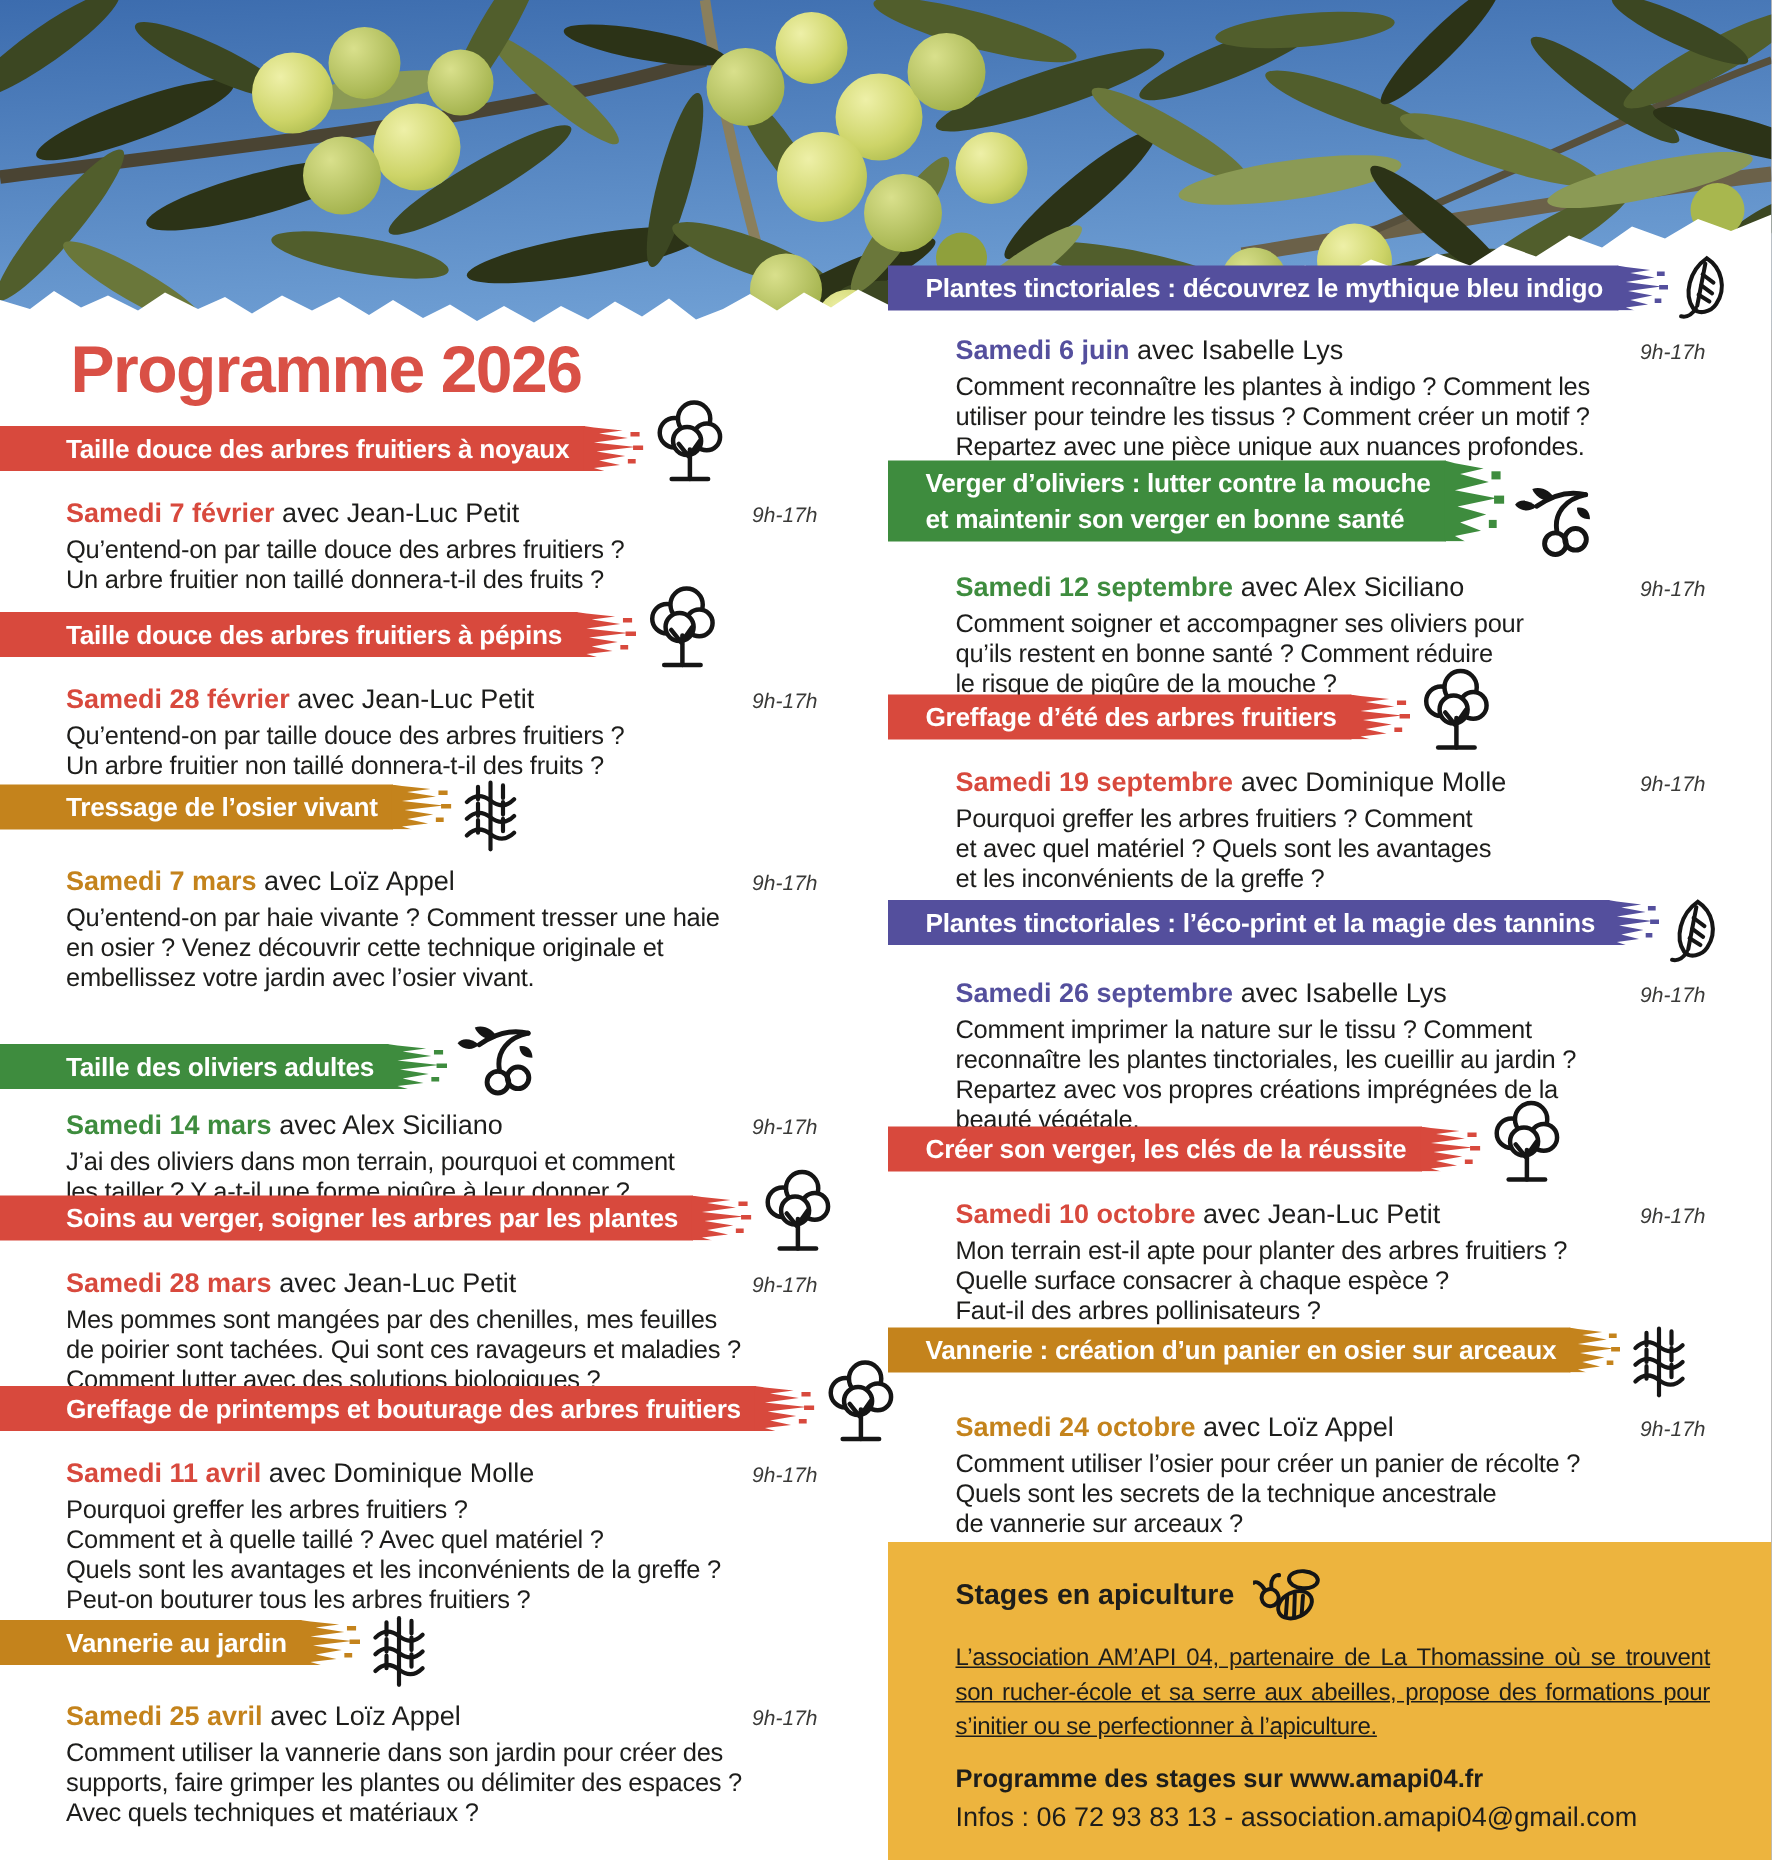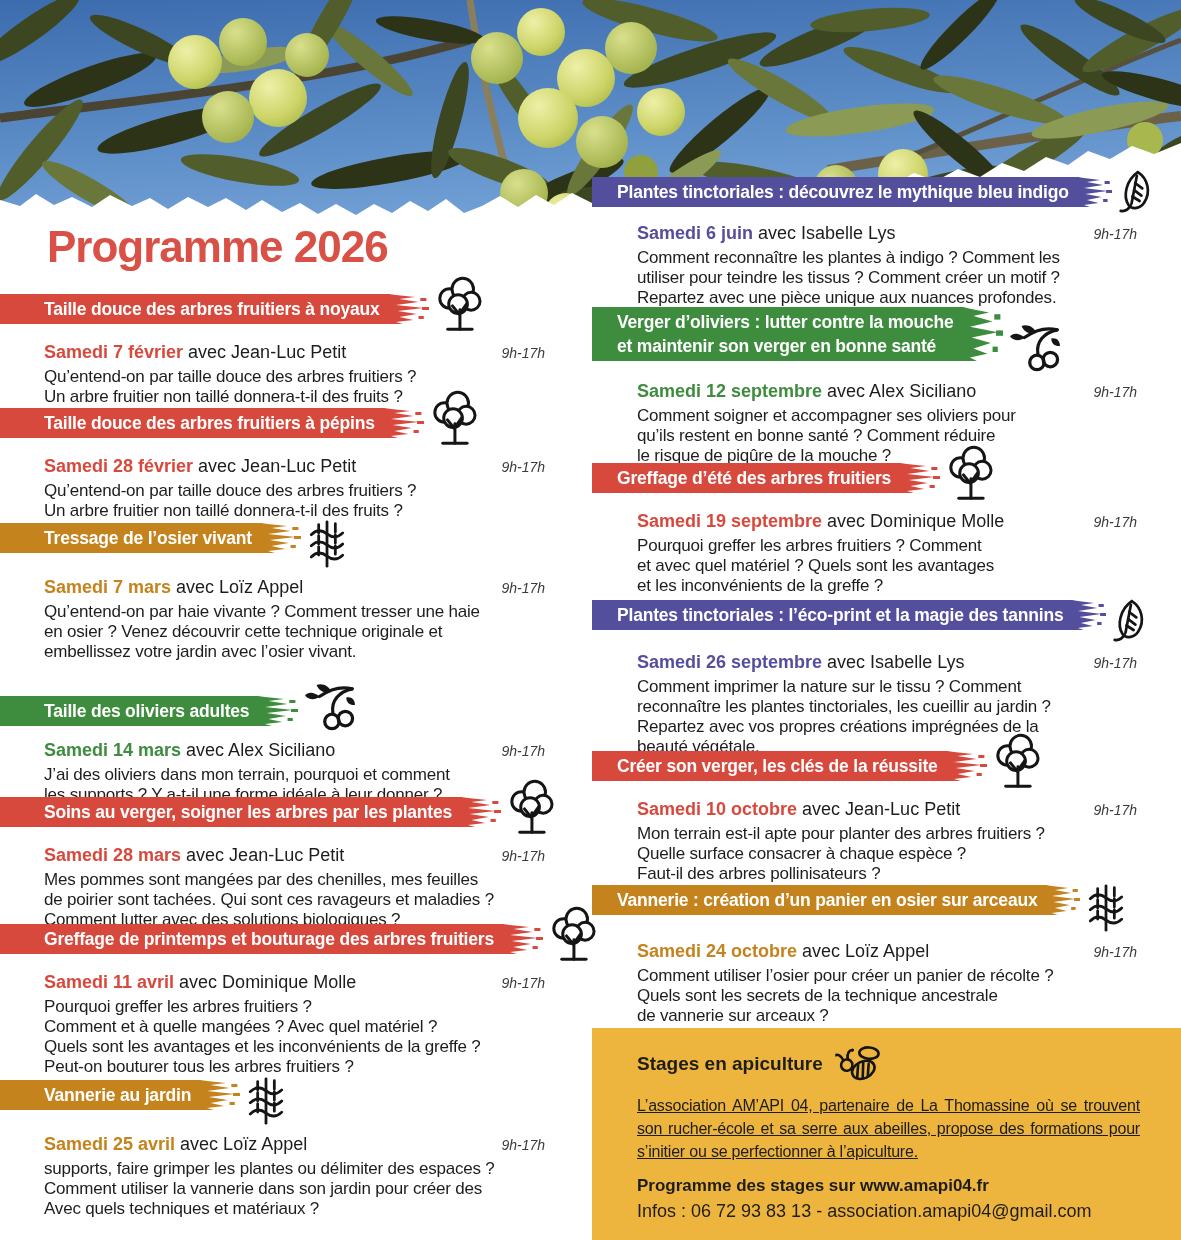--- a/index.html
+++ b/index.html
@@ -189,21 +189,21 @@
       <circle cx="641" cy="172" r="17" fill="#8fa03c"></circle>
         <circle cx="836" cy="187" r="22" fill="url(#ol2)"></circle>
       <circle cx="903" cy="174" r="25" fill="url(#ol1)"></circle>
         <circle cx="1145" cy="140" r="18" fill="#a8b74e"></circle>
     </g>
     <path fill="#ffffff" d="M0,220 L0,200 L20,206 L36,194 L54,205 L72,197 L92,207 L110,195 L132,206 L150,198 L168,209 L188,197 L208,207 L226,198 L246,210 L262,200 L282,212 L300,203 L318,214 L336,204 L356,215 L374,204 L392,213 L410,201 L428,211 L446,199 L464,213 L482,206 L500,196 L518,207 L536,195 L554,205 L572,193 L592,203 L610,191 L632,201 L650,189 L672,199 L694,187 L716,197 L738,185 L760,195 L782,183 L804,191 L826,179 L848,189 L870,177 L892,185 L914,173 L936,181 L958,169 L980,177 L1002,163 L1024,171 L1046,157 L1068,165 L1088,151 L1110,159 L1132,146 L1154,154 L1181,143 L1181,220 Z"></path>
   </svg>
 
   <div class="page-title">Programme 2026</div>
 
-  <div class="entry col-l" style="--ac:#d8493d;top:294px">
+  <div class="entry col-l" style="--ac:#d8493d;top:284px">
     <div class="banner-row">
       <div class="banner">
           <div>Taille douce des arbres fruitiers à noyaux</div>
         </div>
       <svg class="brush" width="40" height="30" preserveAspectRatio="none">
           <use href="#brush"></use>
         </svg>
       <svg class="icon" style="margin-top:-18px" width="48" height="58" viewBox="0 0 50 62">
           <use href="#tree"></use>
         </svg>
@@ -274,21 +274,21 @@
       <svg class="icon" style="margin-top:-12px" width="52" height="48" viewBox="0 0 54 50">
           <use href="#olive"></use>
         </svg>
     </div>
     <div class="meta">
       <span class="date">Samedi 14 mars</span><span class="speaker">avec Alex Siciliano</span>
       <span class="time">9h-17h</span>
     </div>
     <div class="desc">
       <div>J’ai des oliviers dans mon terrain, pourquoi et comment</div>
-      <div>les supports ? Y a-t-il une forme idéale à leur donner ?</div>
+      <div>les tailler ? Y a-t-il une forme piqûre à leur donner ?</div>
       <div>Quels outils utiliser ?</div>
     </div>
   </div>
 
   <div class="entry col-l" style="--ac:#d8493d;top:797px">
     <div class="banner-row">
       <div class="banner">
           <div>Soins au verger, soigner les arbres par les plantes</div>
         </div>
       <svg class="brush" width="40" height="30" preserveAspectRatio="none">
@@ -320,21 +320,21 @@
       <svg class="icon" style="margin-top:-18px" width="48" height="58" viewBox="0 0 50 62">
           <use href="#tree"></use>
         </svg>
     </div>
     <div class="meta">
       <span class="date">Samedi 11 avril</span><span class="speaker">avec Dominique Molle</span>
       <span class="time">9h-17h</span>
     </div>
     <div class="desc">
       <div>Pourquoi greffer les arbres fruitiers ?</div>
-      <div>Comment et à quelle mangées ? Avec quel matériel ?</div>
+      <div>Comment et à quelle taillé ? Avec quel matériel ?</div>
       <div>Quels sont les avantages et les inconvénients de la greffe ?</div>
       <div>Peut-on bouturer tous les arbres fruitiers ?</div>
     </div>
   </div>
 
   <div class="entry col-l" style="--ac:#c4831c;top:1080px">
     <div class="banner-row">
       <div class="banner">
           <div>Vannerie au jardin</div>
         </div>
@@ -343,22 +343,22 @@
         </svg>
       <svg class="icon" style="margin-top:-4px" width="40" height="50" viewBox="0 0 40 54">
           <use href="#willow"></use>
         </svg>
     </div>
     <div class="meta">
       <span class="date">Samedi 25 avril</span><span class="speaker">avec Loïz Appel</span>
       <span class="time">9h-17h</span>
     </div>
     <div class="desc">
+      <div>Comment utiliser la vannerie dans son jardin pour créer des</div>
       <div>supports, faire grimper les plantes ou délimiter des espaces ?</div>
-      <div>Comment utiliser la vannerie dans son jardin pour créer des</div>
       <div>Avec quels techniques et matériaux ?</div>
     </div>
   </div>
 
   <div class="entry col-r" style="--ac:#544f9d;top:177px">
     <div class="banner-row">
       <div class="banner">
           <div>Plantes tinctoriales : découvrez le mythique bleu indigo</div>
         </div>
       <svg class="brush" width="34" height="30" preserveAspectRatio="none">

